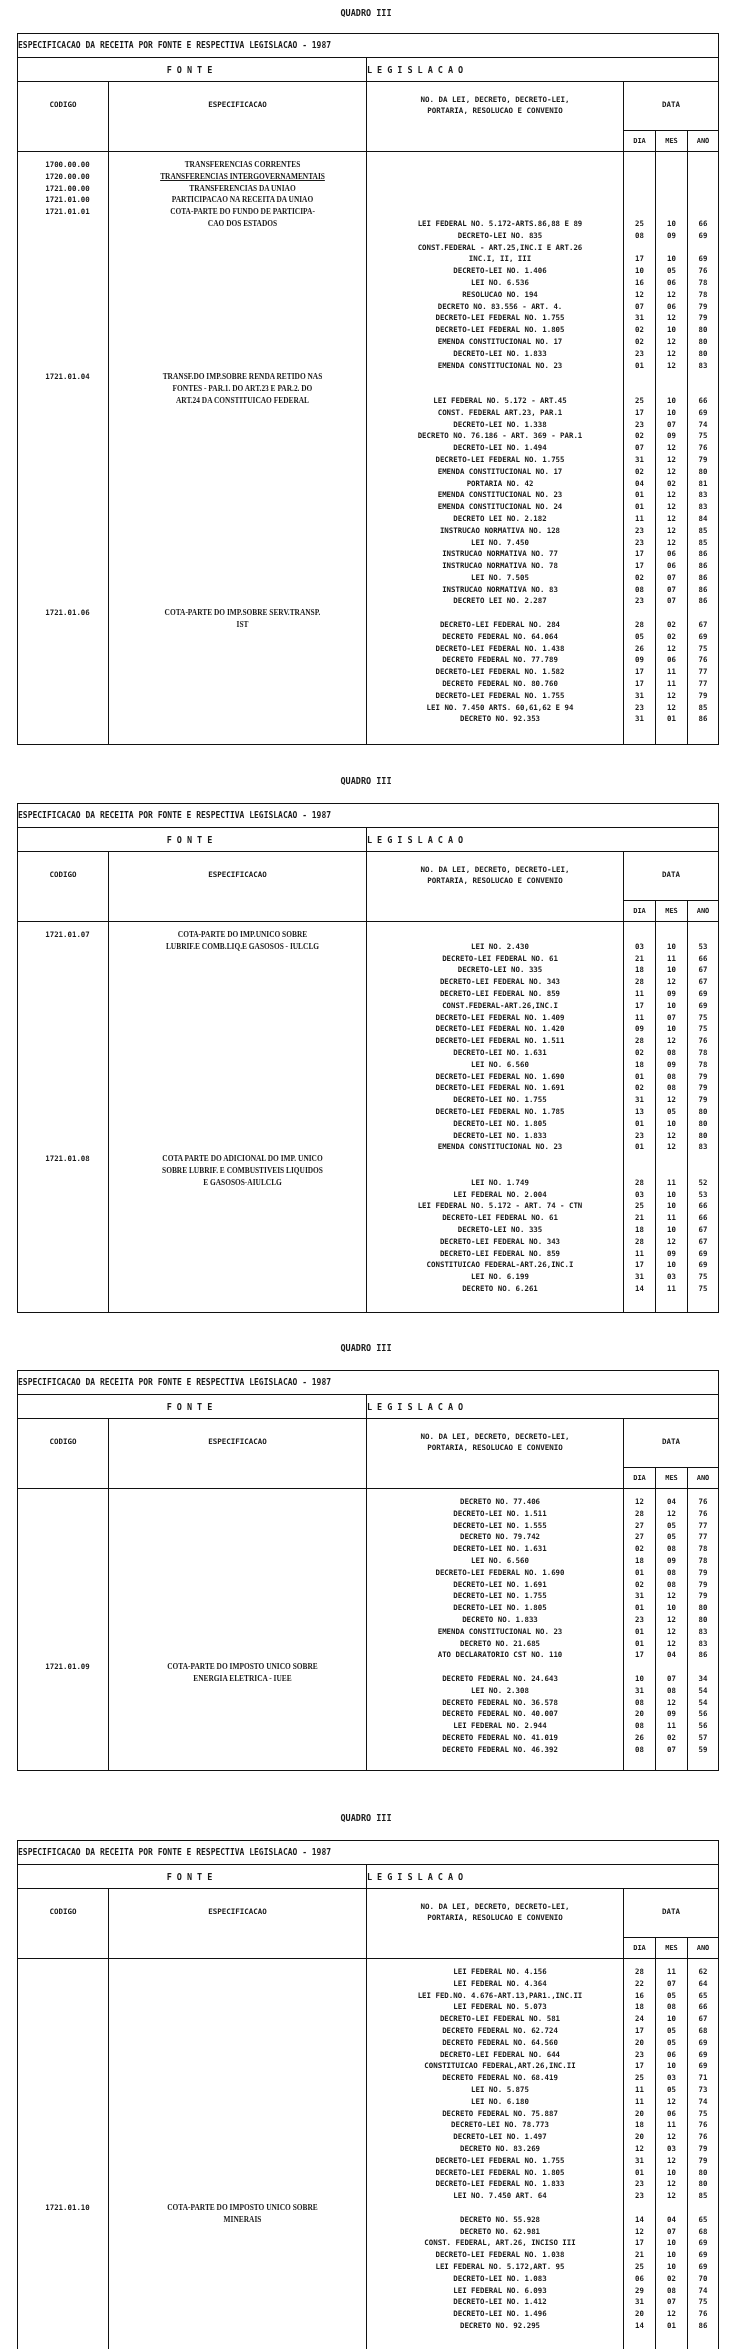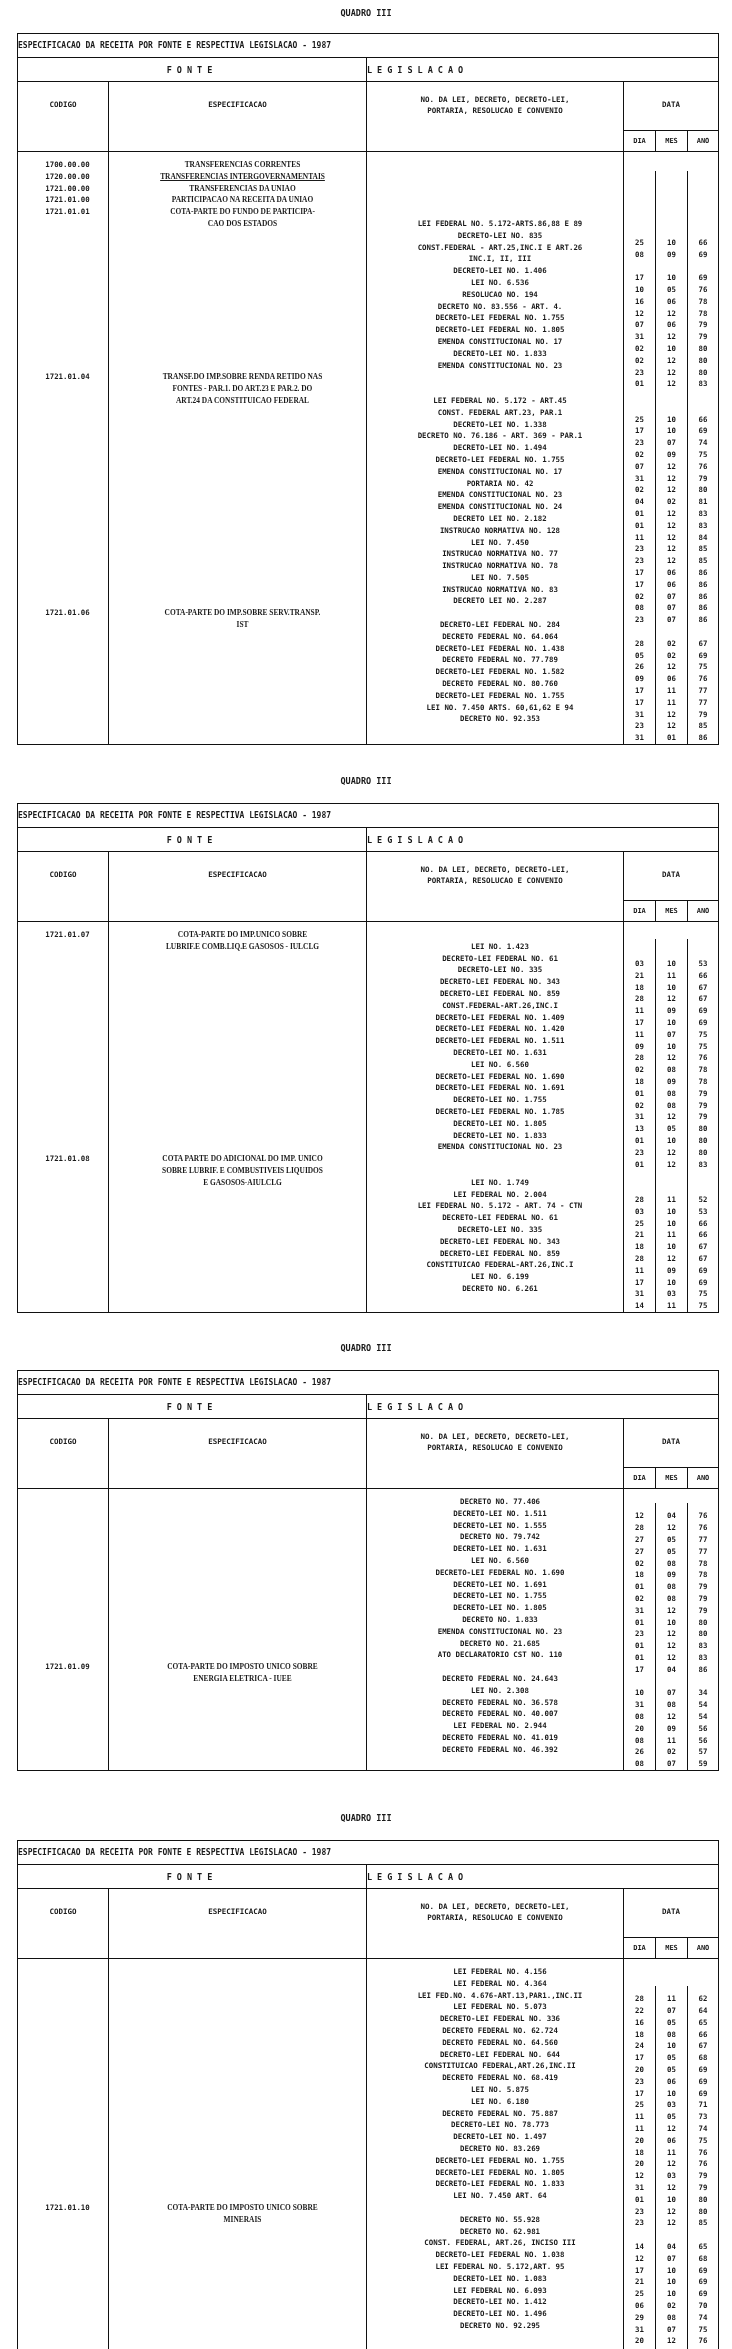--- a/index.html
+++ b/index.html
@@ -34,21 +34,21 @@
   .col-row .c-data .dsub { height: 20px; display: flex; }
   .dsub span { text-align: center; line-height: 20px; font-size: 7px; box-sizing: border-box; }
   .s-dia { width: 32px; border-right: 1.5px solid #111; }
   .s-mes { width: 32px; border-right: 1.5px solid #111; }
   .s-ano { flex: 1; }
   .body-row { display: flex; position: relative; font-size: 7.4px; font-weight: bold; line-height: 11.8px; }
   .body-row .c-cod, .body-row .c-esp, .body-row .c-leg { padding-top: 7px; text-align: center; }
   .body-row .c-cod { padding-left: 9px; }
   .body-row .c-esp { padding-left: 10px; font-family: Liberation Serif, serif; }
   .body-row .c-leg { padding-left: 10px; white-space: nowrap; }
-  .dcols { flex: 1; display: flex; padding-top: 0; align-items: flex-end; }
+  .dcols { flex: 1; display: flex; padding-top: 0; }
   .dcols .d { text-align: center; box-sizing: border-box; padding-top: 7px; }
   .dcols .d1 { width: 32px; border-right: 1.5px solid #111; }
   .dcols .d2 { width: 32px; border-right: 1.5px solid #111; }
   .dcols .d3 { flex: 1; }
   .line { height: 11.8px; white-space: nowrap; overflow: visible; }
   .u { text-decoration: underline; }
 </style>
 </head>
 <body>
 
@@ -467,21 +467,21 @@
           <div class="line"></div>
           <div class="line"></div>
           <div class="line"></div>
           <div class="line"></div>
           <div class="line"></div>
           <div class="line"></div>
           <div class="line"></div>
         </div>
       <div class="c-leg">
           <div class="line"></div>
-          <div class="line">LEI NO. 1.423</div>
+          <div class="line">LEI NO. 2.430</div>
           <div class="line">DECRETO-LEI FEDERAL NO. 61</div>
           <div class="line">DECRETO-LEI NO. 335</div>
           <div class="line">DECRETO-LEI FEDERAL NO. 343</div>
           <div class="line">DECRETO-LEI FEDERAL NO. 859</div>
           <div class="line">CONST.FEDERAL-ART.26,INC.I</div>
           <div class="line">DECRETO-LEI FEDERAL NO. 1.409</div>
           <div class="line">DECRETO-LEI FEDERAL NO. 1.420</div>
           <div class="line">DECRETO-LEI FEDERAL NO. 1.511</div>
           <div class="line">DECRETO-LEI NO. 1.631</div>
           <div class="line">LEI NO. 6.560</div>
@@ -870,21 +870,21 @@
           <div class="line"></div>
           <div class="line"></div>
           <div class="line"></div>
           <div class="line"></div>
         </div>
       <div class="c-leg">
           <div class="line">LEI FEDERAL NO. 4.156</div>
           <div class="line">LEI FEDERAL NO. 4.364</div>
           <div class="line">LEI FED.NO. 4.676-ART.13,PAR1.,INC.II</div>
           <div class="line">LEI FEDERAL NO. 5.073</div>
-          <div class="line">DECRETO-LEI FEDERAL NO. 336</div>
+          <div class="line">DECRETO-LEI FEDERAL NO. 581</div>
           <div class="line">DECRETO FEDERAL NO. 62.724</div>
           <div class="line">DECRETO FEDERAL NO. 64.560</div>
           <div class="line">DECRETO-LEI FEDERAL NO. 644</div>
           <div class="line">CONSTITUICAO FEDERAL,ART.26,INC.II</div>
           <div class="line">DECRETO FEDERAL NO. 68.419</div>
           <div class="line">LEI NO. 5.875</div>
           <div class="line">LEI NO. 6.180</div>
           <div class="line">DECRETO FEDERAL NO. 75.887</div>
           <div class="line">DECRETO-LEI NO. 78.773</div>
           <div class="line">DECRETO-LEI NO. 1.497</div>

